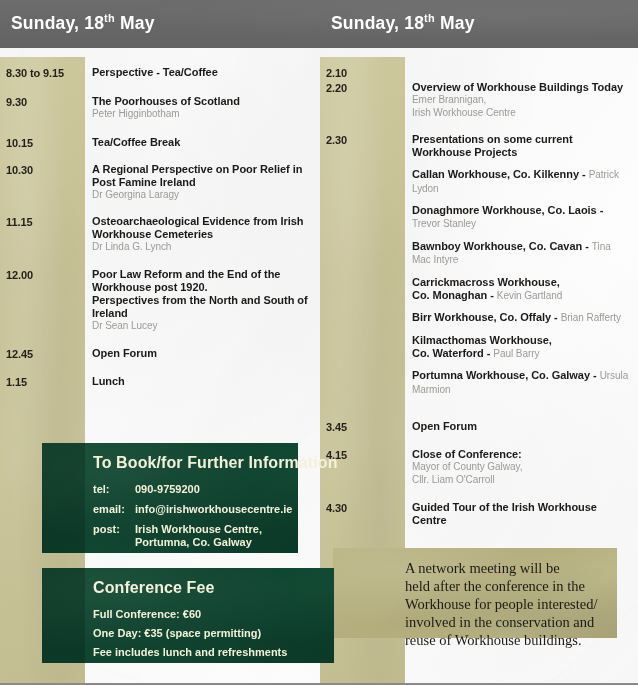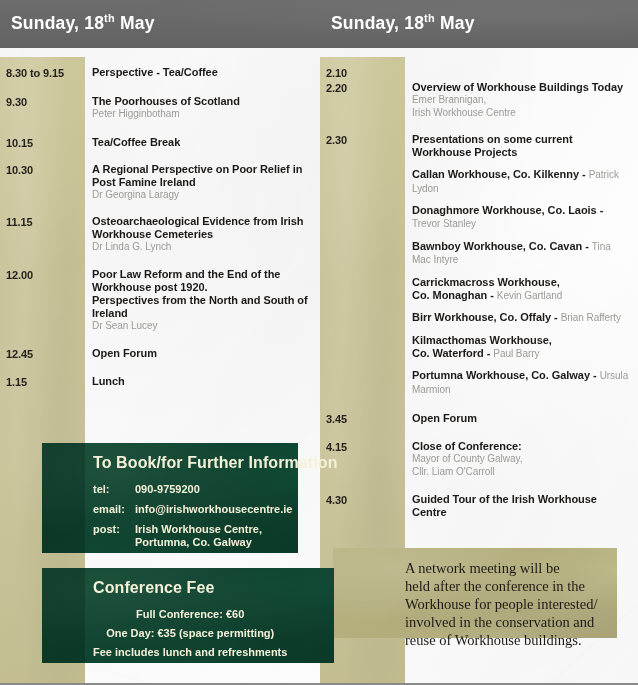--- a/index.html
+++ b/index.html
@@ -186,21 +186,20 @@
   .c-value { flex: 1 1 auto; white-space: pre-line; }
 
   .fee-lines {
     position: absolute;
     left: 51px;
     top: 37px;
     color: #f4f1d8;
     font-size: 11px;
     font-weight: bold;
     line-height: 19px;
-    text-align: center;
   }
 
   
   #network-box {
     position: absolute;
     left: 333px; top: 548px;
     width: 284px; height: 90px;
     z-index: 7;
     background:
       radial-gradient(ellipse at 25% 25%, rgba(255,255,255,0.12) 0%, rgba(255,255,255,0) 55%),
@@ -353,21 +352,21 @@
           <div class="ttl" style="white-space:pre-line"><span>Kilmacthomas Workhouse,
 Co. Waterford - </span><span class="spk">Paul Barry</span></div>
         </div>
 
         <div class="sub-block">
           <div class="ttl"><span>Portumna Workhouse, Co. Galway - </span><span class="spk">Ursula Marmion</span></div>
         </div>
       </div>
     </div>
 
-    <div class="row" style="margin-top:16px">
+    <div class="row" style="margin-top:24px">
       <div class="time">3.45</div>
       <div class="detail">
         <div class="ttl">Open Forum</div>
       </div>
     </div>
 
     <div class="row" style="margin-top:15px">
       <div class="time">4.15</div>
       <div class="detail">
         <div class="ttl">Close of Conference:</div>

